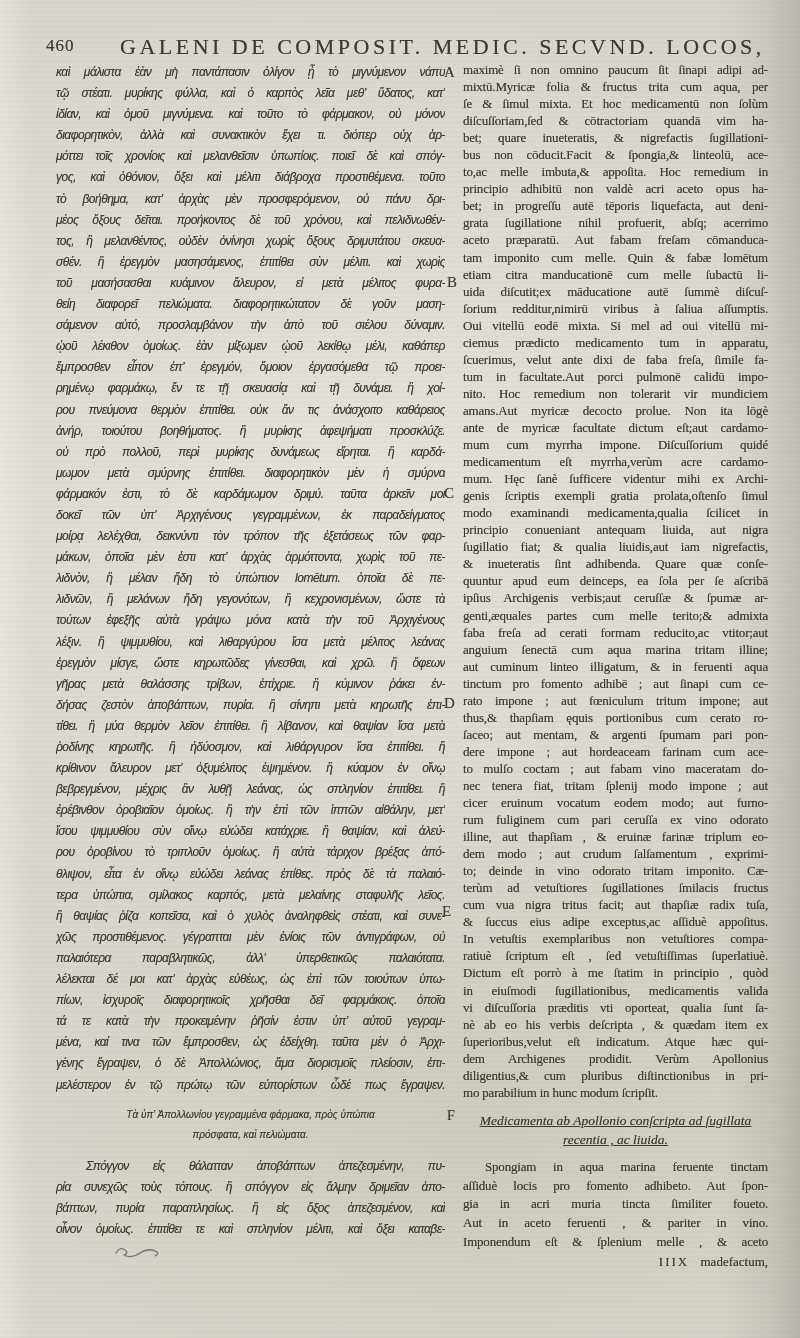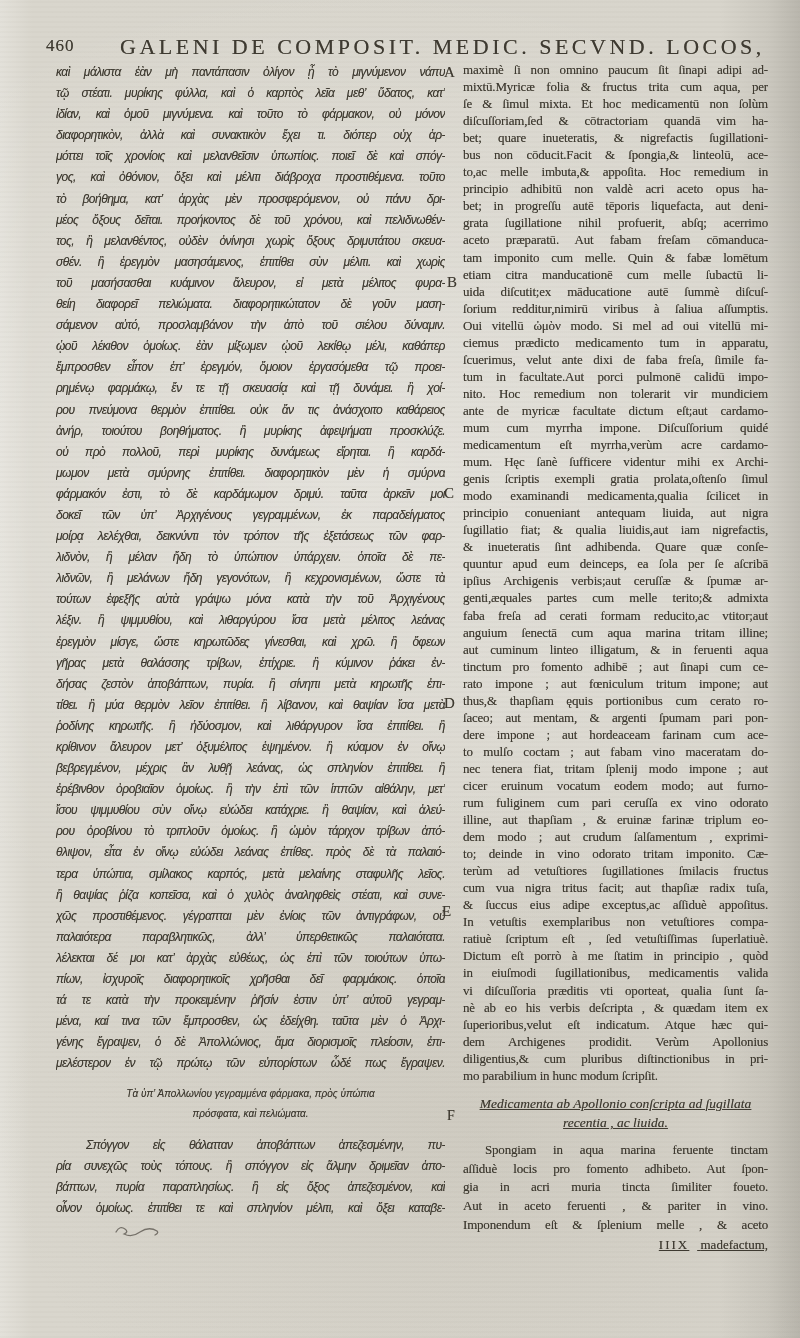--- a/index.html
+++ b/index.html
@@ -47,21 +47,21 @@
   
   .latin-col{position:absolute;left:463px;top:61px;width:305px;}
   .lline{font-size:13px;line-height:17.05px;letter-spacing:-0.2px;
          text-align:justify;text-align-last:justify;white-space:normal;
          overflow:hidden;height:17.05px;}
   .lbody .lline:last-child{text-align-last:left;}
   .lheading{margin-top:10px;text-align:center;font-style:italic;font-size:13.5px;line-height:19px;text-decoration:underline;}
   .lclose{margin-top:9px;}
   .lclose .lline{line-height:18.8px;height:18.8px;}
   .lclose .lline:first-child{text-indent:22px;margin-top:8px;}
-  .sigline{margin-top:1px;text-align:right;font-size:13px;line-height:18.8px;text-decoration:underline;}
+  .sigline{margin-top:1px;text-align:right;font-size:13px;line-height:18.8px;}
   .sig{letter-spacing:2px;margin-right:8px;}
 </style>
 </head>
 <body>
 
 <div class="page ink">
 
   <div class="header">
     <span class="pagenum">460</span>
     <span class="title">GALENI DE COMPOSIT. MEDIC. SECVND. LOCOS,</span>
@@ -94,34 +94,35 @@
         <div class="gline">ᾠοῦ λέκιθον ὁμοίως. ἐὰν μίξωμεν ᾠοῦ λεκίθῳ μέλι, καθάπερ</div>
         <div class="gline">ἔμπροσθεν εἶπον ἐπ’ ἐρεγμόν, ὅμοιον ἐργασόμεθα τῷ προει-</div>
         <div class="gline">ρημένῳ φαρμάκῳ, ἔν τε τῇ σκευασίᾳ καὶ τῇ δυνάμει. ἢ χοί-</div>
         <div class="gline">ρου πνεύμονα θερμὸν ἐπιτίθει. οὐκ ἄν τις ἀνάσχοιτο καθάρειος</div>
         <div class="gline">ἀνήρ, τοιούτου βοηθήματος. ἢ μυρίκης ἀφεψήματι προσκλύζε.</div>
         <div class="gline">οὐ πρὸ πολλοῦ, περὶ μυρίκης δυνάμεως εἴρηται. ἢ καρδά-</div>
         <div class="gline">μωμον μετὰ σμύρνης ἐπιτίθει. διαφορητικὸν μὲν ἡ σμύρνα</div>
         <div class="gline">φάρμακόν ἐστι, τὸ δὲ καρδάμωμον δριμύ. ταῦτα ἀρκεῖν μοι</div>
         <div class="gline">δοκεῖ τῶν ὑπ’ Ἀρχιγένους γεγραμμένων, ἐκ παραδείγματος</div>
         <div class="gline">μοίρᾳ λελέχθαι, δεικνύντι τὸν τρόπον τῆς ἐξετάσεως τῶν φαρ-</div>
-        <div class="gline">λιδνὸν, ἢ μέλαν ἤδη τὸ ὑπώπιον ὑπάρχειν. ὁποῖα δὲ πε-</div>
+        <div class="gline">μάκων, ὁποῖα μὲν ἐστι κατ’ ἀρχὰς ἁρμόττοντα, χωρὶς τοῦ πε-</div>
+        <div class="gline">λιδνὸν, ἢ μέλαν ἤδη τὸ ὑπώπιον lomētum. ὁποῖα δὲ πε-</div>
         <div class="gline">λιδνῶν, ἢ μελάνων ἤδη γεγονότων, ἢ κεχρονισμένων, ὥστε τὰ</div>
         <div class="gline">τούτων ἐφεξῆς αὐτὰ γράψω μόνα κατὰ τὴν τοῦ Ἀρχιγένους</div>
         <div class="gline">λέξιν. ἢ ψιμμυθίου, καὶ λιθαργύρου ἴσα μετὰ μέλιτος λεάνας</div>
         <div class="gline">ἐρεγμὸν μίσγε, ὥστε κηρωτῶδες γίνεσθαι, καὶ χρῶ. ἢ ὄφεων</div>
         <div class="gline">γῆρας μετὰ θαλάσσης τρίβων, ἐπίχριε. ἢ κύμινον ῥάκει ἐν-</div>
         <div class="gline">δήσας ζεστὸν ἀποβάπτων, πυρία. ἢ σίνηπι μετὰ κηρωτῆς ἐπι-</div>
         <div class="gline">τίθει. ἢ μύα θερμὸν λεῖον ἐπιτίθει. ἢ λίβανον, καὶ θαψίαν ἴσα μετὰ</div>
         <div class="gline">ῥοδίνης κηρωτῆς. ἢ ἡδύοσμον, καὶ λιθάργυρον ἴσα ἐπιτίθει. ἢ</div>
         <div class="gline">κρίθινον ἄλευρον μετ’ ὀξυμέλιτος ἑψημένον. ἢ κύαμον ἐν οἴνῳ</div>
         <div class="gline">βεβρεγμένον, μέχρις ἂν λυθῇ λεάνας, ὡς σπληνίον ἐπιτίθει. ἢ</div>
         <div class="gline">ἐρέβινθον ὀροβιαῖον ὁμοίως. ἢ τὴν ἐπὶ τῶν ἱππῶν αἰθάλην, μετ’</div>
         <div class="gline">ἴσου ψιμμυθίου σὺν οἴνῳ εὐώδει κατάχριε. ἢ θαψίαν, καὶ ἀλεύ-</div>
-        <div class="gline">ρου ὀροβίνου τὸ τριπλοῦν ὁμοίως. ἢ ὠμὸν τάριχον τρίβων ἀπό-</div>
+        <div class="gline">ρου ὀροβίνου τὸ τριπλοῦν ὁμοίως. ἢ αὐτὰ τάριχον βρέξας ἀπό-</div>
         <div class="gline">θλιψον, εἶτα ἐν οἴνῳ εὐώδει λεάνας ἐπίθες. πρὸς δὲ τὰ παλαιό-</div>
         <div class="gline">τερα ὑπώπια, σμίλακος καρπός, μετὰ μελαίνης σταφυλῆς λεῖος.</div>
         <div class="gline">ἢ θαψίας ῥίζα κοπεῖσα, καὶ ὁ χυλὸς ἀναληφθεὶς στέατι, καὶ συνε-</div>
         <div class="gline">χῶς προστιθέμενος. γέγραπται μὲν ἐνίοις τῶν ἀντιγράφων, οὐ</div>
         <div class="gline">παλαιότερα παραβλητικῶς, ἀλλ’ ὑπερθετικῶς παλαιότατα.</div>
         <div class="gline">λέλεκται δέ μοι κατ’ ἀρχὰς εὐθέως, ὡς ἐπὶ τῶν τοιούτων ὑπω-</div>
         <div class="gline">πίων, ἰσχυροῖς διαφορητικοῖς χρῆσθαι δεῖ φαρμάκοις. ὁποῖα</div>
         <div class="gline">τά τε κατὰ τὴν προκειμένην ῥῆσίν ἐστιν ὑπ’ αὐτοῦ γεγραμ-</div>
         <div class="gline">μένα, καί τινα τῶν ἔμπροσθεν, ὡς ἐδείχθη. ταῦτα μὲν ὁ Ἀρχι-</div>
         <div class="gline">γένης ἔγραψεν, ὁ δὲ Ἀπολλώνιος, ἅμα διορισμοῖς πλείοσιν, ἐπι-</div>
@@ -154,25 +155,26 @@
         <div class="lline">bus non cōducit.Facit &amp; ſpongia,&amp; linteolū, ace-</div>
         <div class="lline">to,ac melle imbuta,&amp; appoſita. Hoc remedium in</div>
         <div class="lline">principio adhibitū non valdè acri aceto opus ha-</div>
         <div class="lline">bet; in progreſſu autē tēporis liquefacta, aut deni-</div>
         <div class="lline">grata ſugillatione nihil profuerit, abſq; acerrimo</div>
         <div class="lline">aceto præparatū. Aut fabam freſam cōmanduca-</div>
         <div class="lline">tam imponito cum melle. Quin &amp; fabæ lomētum</div>
         <div class="lline">etiam citra manducationē cum melle ſubactū li-</div>
         <div class="lline">uida diſcutit;ex māducatione autē ſummè diſcuſ-</div>
         <div class="lline">ſorium redditur,nimirū viribus à ſaliua aſſumptis.</div>
-        <div class="lline">Oui vitellū ὠμὸν modo. Si mel ad oui vitellū mi-</div>
+        <div class="lline">Oui vitellū eodē mixta. Si mel ad oui vitellū mi-</div>
         <div class="lline">ciemus prædicto medicamento tum in apparatu,</div>
         <div class="lline">ſcuerimus, velut ante dixi de faba freſa, ſimile fa-</div>
         <div class="lline">tum in facultate.Aut porci pulmonē calidū impo-</div>
         <div class="lline">nito. Hoc remedium non tolerarit vir mundiciem</div>
+        <div class="lline">amans.Aut myricæ decocto prolue. Non ita lōgè</div>
         <div class="lline">ante de myricæ facultate dictum eſt;aut cardamo-</div>
         <div class="lline">mum cum myrrha impone. Diſcuſſorium quidé</div>
         <div class="lline">medicamentum eſt myrrha,verùm acre cardamo-</div>
         <div class="lline">mum. Hęc ſanè ſufficere videntur mihi ex Archi-</div>
         <div class="lline">genis ſcriptis exempli gratia prolata,oſtenſo ſimul</div>
         <div class="lline">modo examinandi medicamenta,qualia ſcilicet in</div>
         <div class="lline">principio conueniant antequam liuida, aut nigra</div>
         <div class="lline">ſugillatio fiat; &amp; qualia liuidis,aut iam nigrefactis,</div>
         <div class="lline">&amp; inueteratis ſint adhibenda. Quare quæ conſe-</div>
         <div class="lline">quuntur apud eum deinceps, ea ſola per ſe aſcribā</div>

